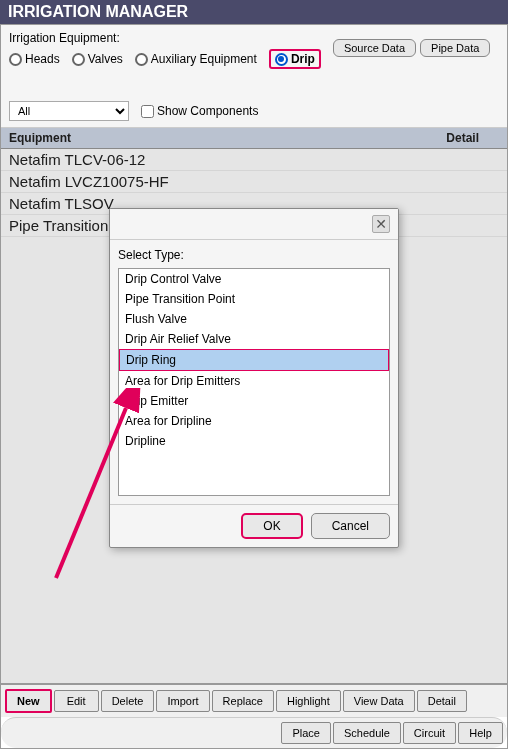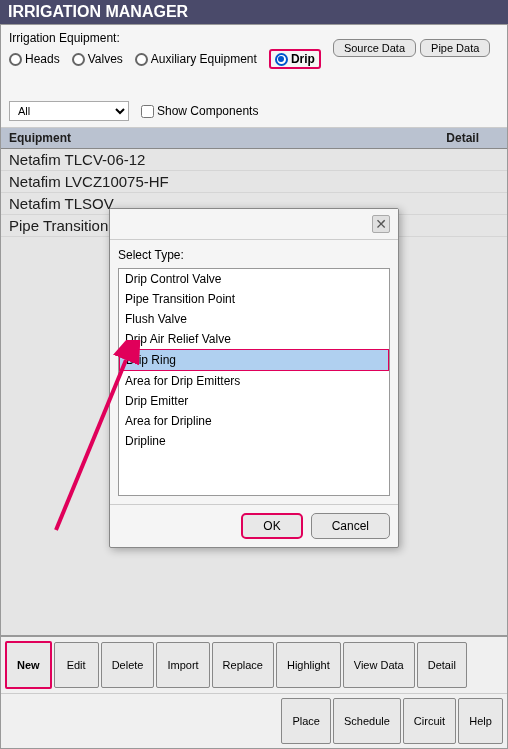--- a/index.html
+++ b/index.html
@@ -142,40 +142,41 @@
     }
     .bottom-toolbar {
       border-top: 2px solid #999;
       background: #f0f0f0;
       padding: 4px 4px;
       display: flex;
       gap: 2px;
       align-items: center;
     }
     .bottom-btn {
-      padding: 16px 10px;
+      padding: 4px 10px;
       border: 1px solid #888;
       background: #e8e8e8;
       cursor: pointer;
       font-size: 11px;
       border-radius: 2px;
       min-width: 45px;
       text-align: center;
     }
     .bottom-btn.new-btn {
       border: 2px solid #e0005a;
       font-weight: bold;
     }
     .second-row-btns {
       display: flex;
       gap: 2px;
       padding: 4px 4px;
       background: #f0f0f0;
       justify-content: flex-end;
       border-top: 1px solid #ccc;
+      border-radius: 15px;
     }
     
     .modal-overlay {
       position: absolute;
       top: 0; left: 0; right: 0; bottom: 0;
       background: rgba(0,0,0,0.1);
       display: flex;
       align-items: flex-start;
       justify-content: center;
       padding-top: 80px;

